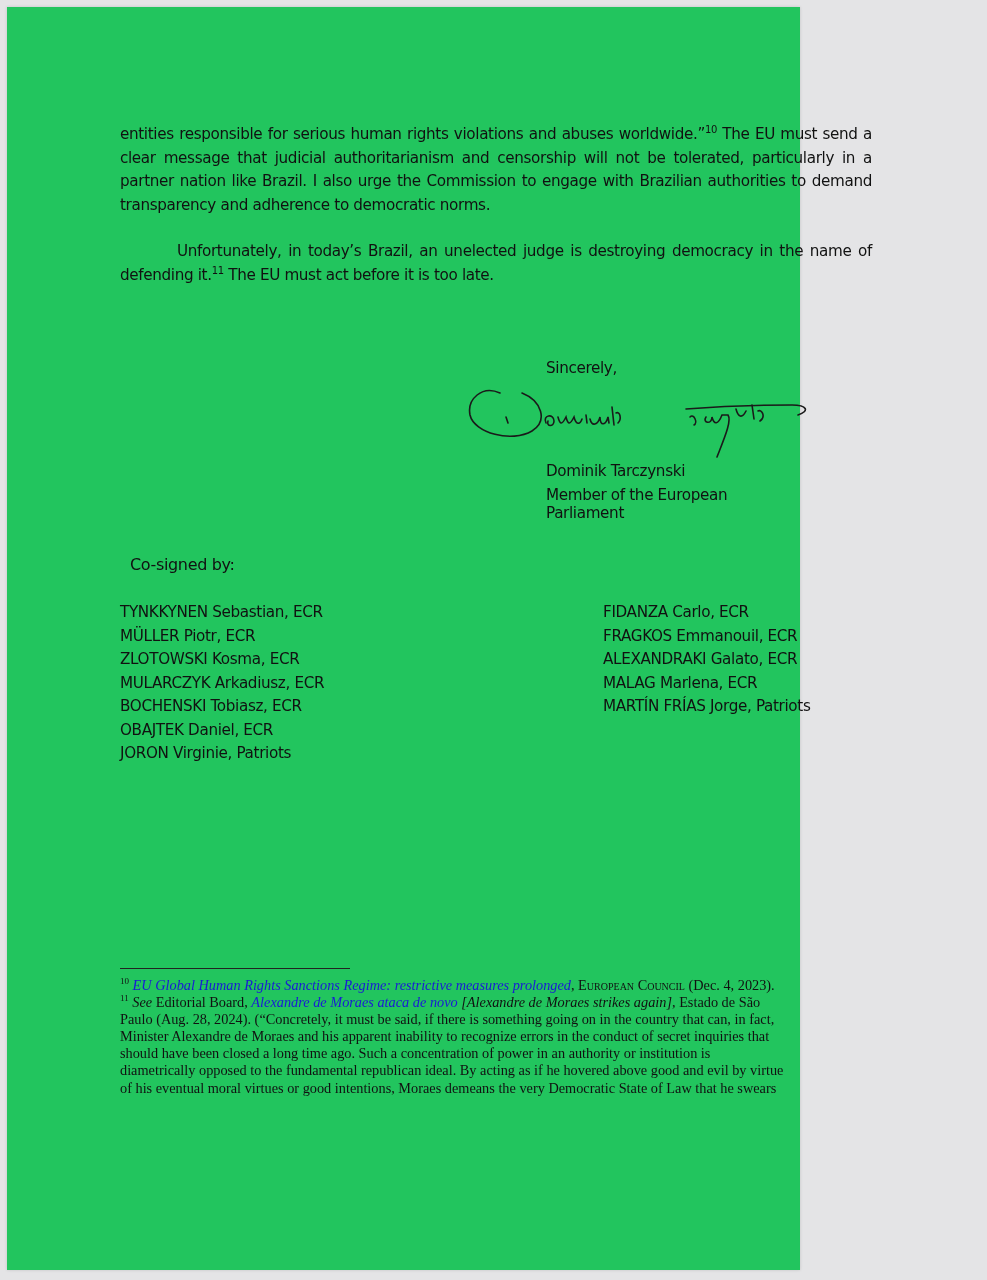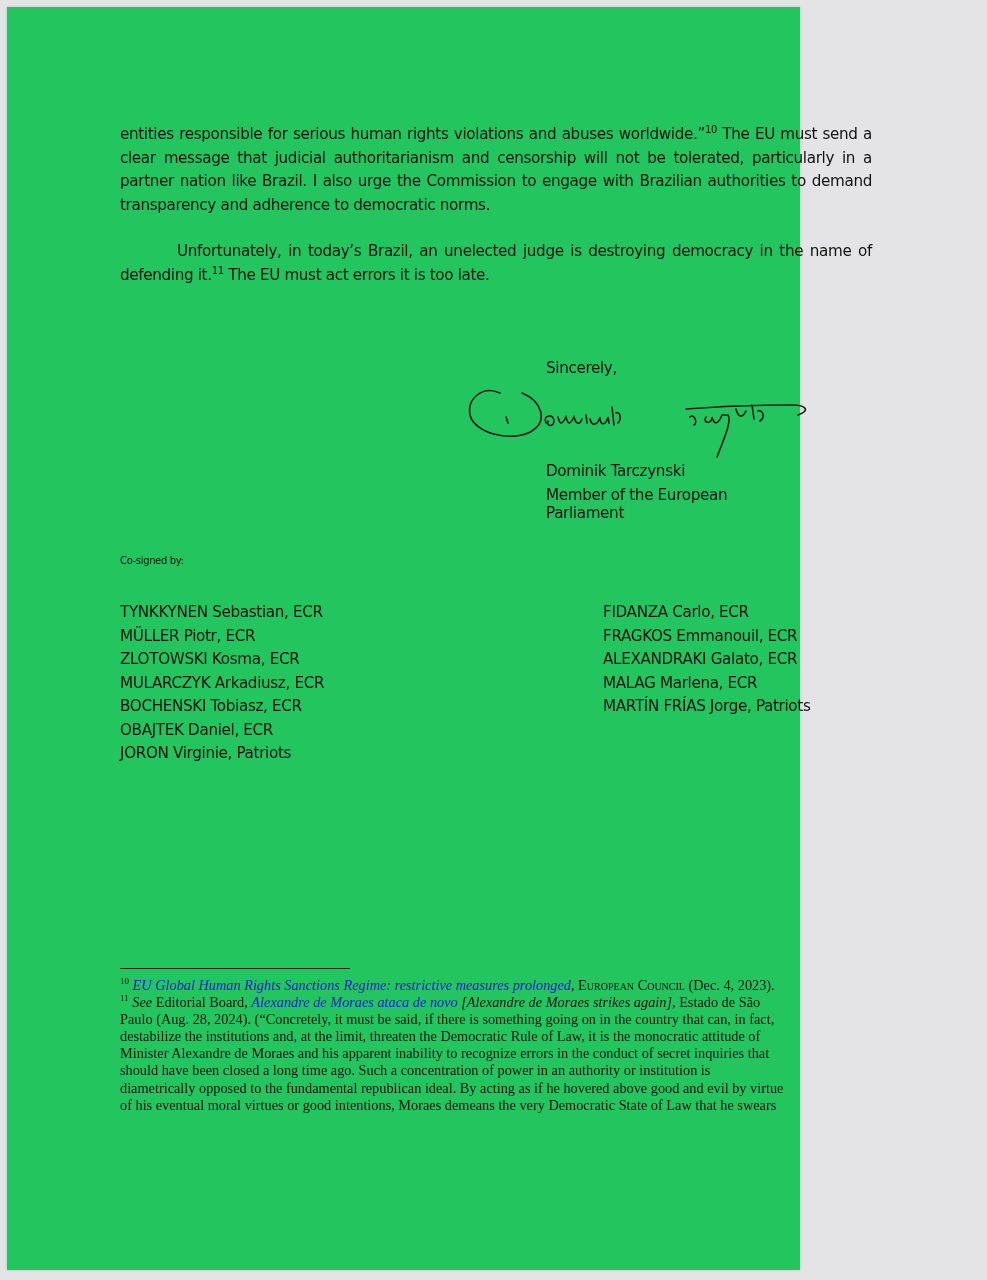--- a/index.html
+++ b/index.html
@@ -17,21 +17,21 @@
     text-align:justify; letter-spacing:-0.35px;
   }
   .body-text sup { font-size:10px; line-height:0; vertical-align: super; }
   .p1 { top:116px; }
   .p2 { top:233px; text-indent:57px; }
   .closing { position:absolute; left:539px; font-family:"DejaVu Sans", sans-serif; font-size:15.2px; color:#111; letter-spacing:-0.35px; }
   .sincerely { top:352px; }
   .signer-name { top:455px; }
   .signer-title { top:479px; }
   .signature { position:absolute; left:455px; top:372px; width:350px; height:90px; }
-  .cosigned { position:absolute; left:113px; top:548px; font-family:"DejaVu Sans", sans-serif; font-size:10px; color:#111; letter-spacing:-0.35px; }
+  .cosigned { position:absolute; left:123px; top:548px; font-family:"DejaVu Sans", sans-serif; font-size:16px; color:#111; letter-spacing:-0.35px; }
   .col { position:absolute; font-family:"DejaVu Sans", sans-serif; font-size:15.2px; line-height:23.5px; color:#111; letter-spacing:-0.35px; }
   .col-left { left:113px; top:594px; }
   .col-right { left:596px; top:594px; }
   .col div { white-space:nowrap; }
   .fn-rule { position:absolute; left:113px; top:961px; width:230px; height:1px; background:#222; }
   .footnotes {
     position:absolute; left:113px; top:970px; width:758px;
     font-family:"Liberation Serif", serif; font-size:14.3px; line-height:17.1px; color:#111;
   }
   .footnotes sup { font-size:9px; vertical-align: super; line-height:0; }
@@ -39,21 +39,21 @@
   .sc { font-variant: small-caps; }
   .fn-line { white-space:nowrap; }
 </style>
 </head>
 <body>
 
 <div class="page">
 
   <div class="body-text p1"><span>entities responsible for serious human rights violations and abuses worldwide.”</span><sup>10</sup><span> The EU must send a clear message that judicial authoritarianism and censorship will not be tolerated, particularly in a partner nation like Brazil. I also urge the Commission to engage with Brazilian authorities to demand transparency and adherence to democratic norms.</span></div>
 
-  <div class="body-text p2"><span>Unfortunately, in today’s Brazil, an unelected judge is destroying democracy in the name of defending it.</span><sup>11</sup><span> The EU must act errors it is too late.</span></div>
+  <div class="body-text p2"><span>Unfortunately, in today’s Brazil, an unelected judge is destroying democracy in the name of defending it.</span><sup>11</sup><span> The EU must act before it is too late.</span></div>
 
   <div class="closing sincerely">Sincerely,</div>
 
   <svg class="signature" viewBox="0 0 350 90">
     <g fill="none" stroke="#1a1a1a" stroke-width="1.6" stroke-linecap="round">
       <path d="M38,14 C20,6 5,20 8,36 C12,54 50,64 70,52 C86,42 80,22 60,14"></path>
       <path d="M44,38 L46,44"></path>
       <path d="M84,44 C80,36 92,34 92,42 C92,48 84,48 86,42 M96,38 C98,46 100,46 104,38 C106,46 108,46 112,38 C114,46 118,46 120,40 M124,36 L125,44 M128,40 C130,48 136,46 138,38 C138,48 144,46 146,38 L147,44 M150,28 L152,46 M154,34 C158,32 160,40 156,44"></path>
       <path d="M224,30 C250,28 280,26 330,26 C345,26 348,32 336,36"></path>
       <path d="M228,38 C232,34 236,44 232,46"></path>
@@ -84,20 +84,19 @@
     <div>MALAG Marlena, ECR</div>
     <div>MARTÍN FRÍAS Jorge, Patriots</div>
   </div>
 
   <div class="fn-rule"></div>
 
   <div class="footnotes">
     <div class="fn-line"><sup>10</sup> <a>EU Global Human Rights Sanctions Regime: restrictive measures prolonged</a>, <span class="sc">European Council</span><span> (Dec. 4, 2023).</span></div>
     <div class="fn-line"><sup>11</sup> <i>See</i><span> Editorial Board, </span><a>Alexandre de Moraes ataca de novo</a><i> [Alexandre de Moraes strikes again]</i><span>, Estado de São</span></div>
     <div class="fn-line">Paulo (Aug. 28, 2024). (“Concretely, it must be said, if there is something going on in the country that can, in fact,</div>
-    <div class="fn-line">destabilize the institutions and, at the limit, threaten the Democratic Rule of Law, it is the monocratic attitude of</div>
     <div class="fn-line">Minister Alexandre de Moraes and his apparent inability to recognize errors in the conduct of secret inquiries that</div>
     <div class="fn-line">should have been closed a long time ago. Such a concentration of power in an authority or institution is</div>
     <div class="fn-line">diametrically opposed to the fundamental republican ideal. By acting as if he hovered above good and evil by virtue</div>
     <div class="fn-line">of his eventual moral virtues or good intentions, Moraes demeans the very Democratic State of Law that he swears</div>
   </div>
 
 </div>
 
 </body></html>

